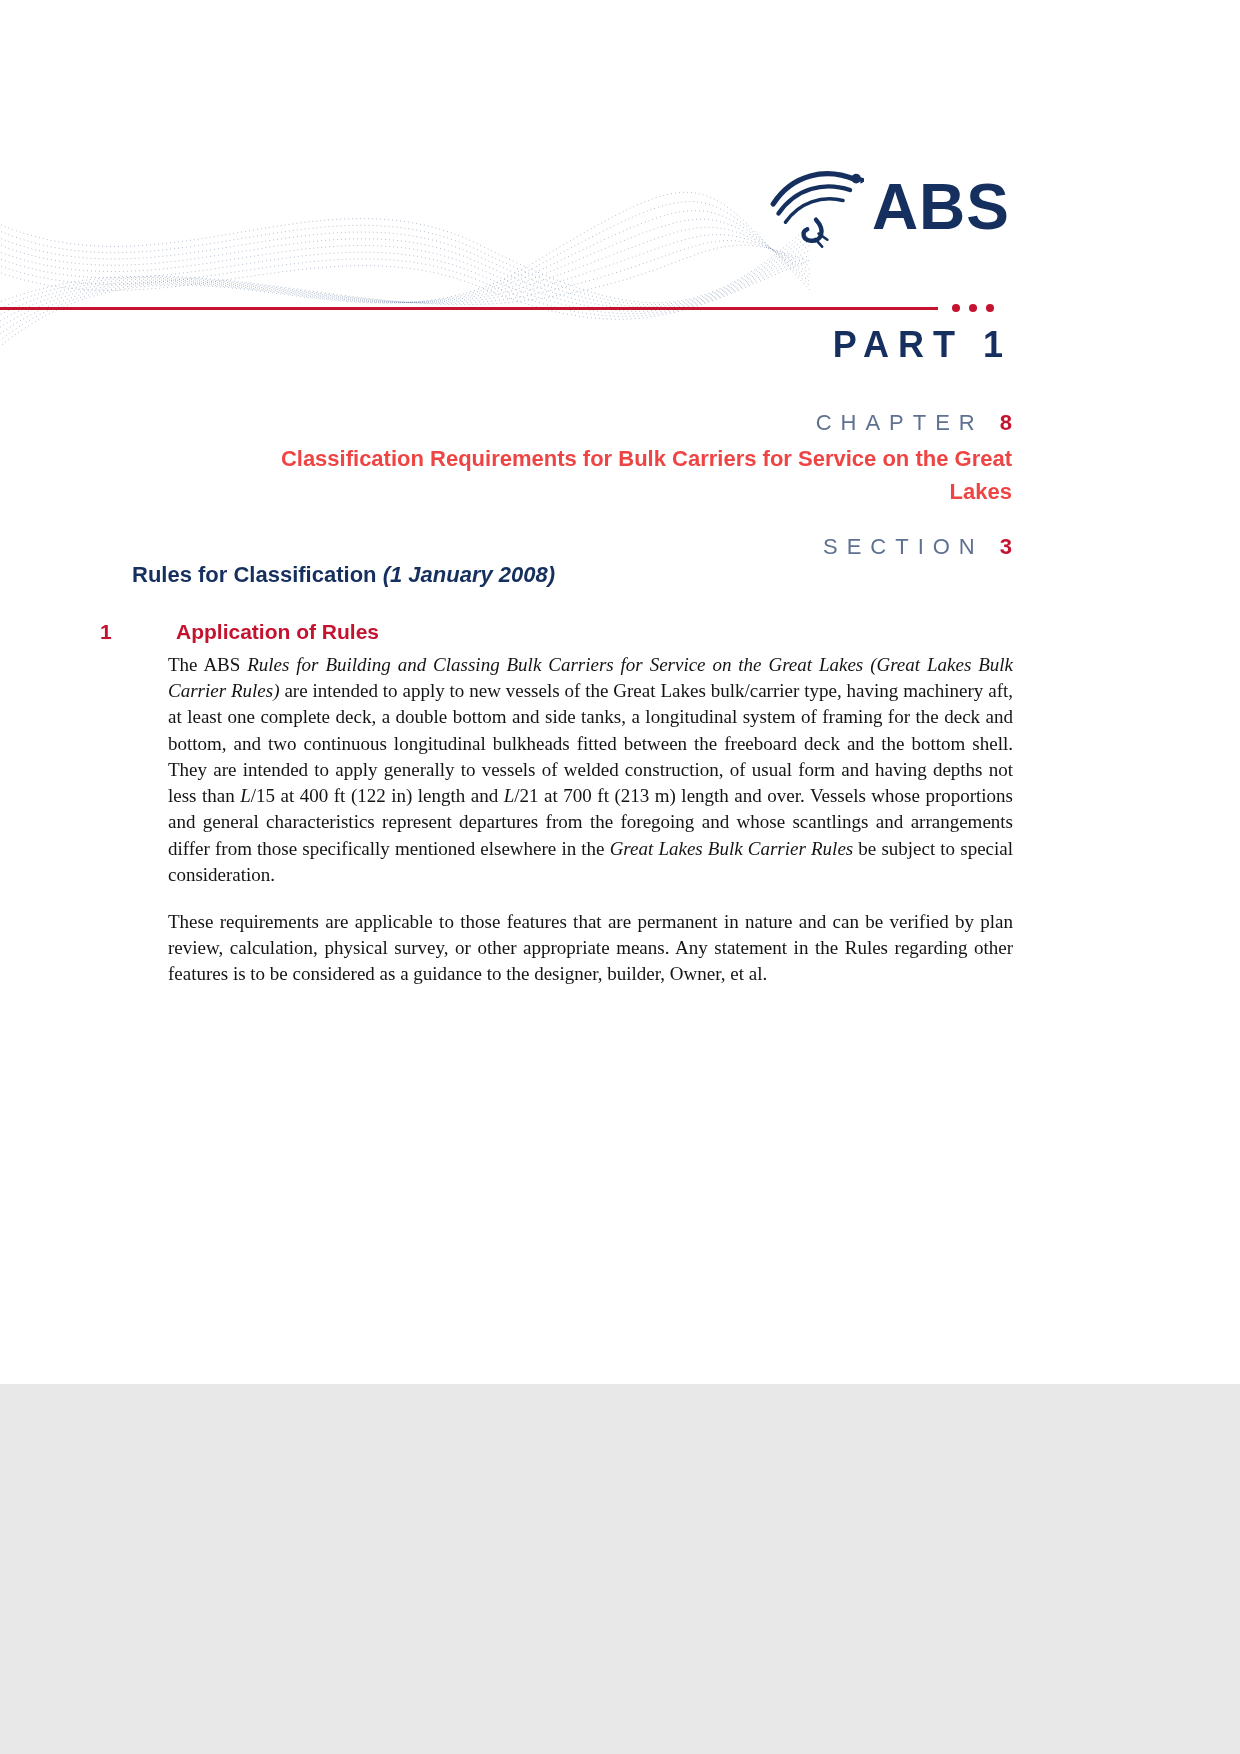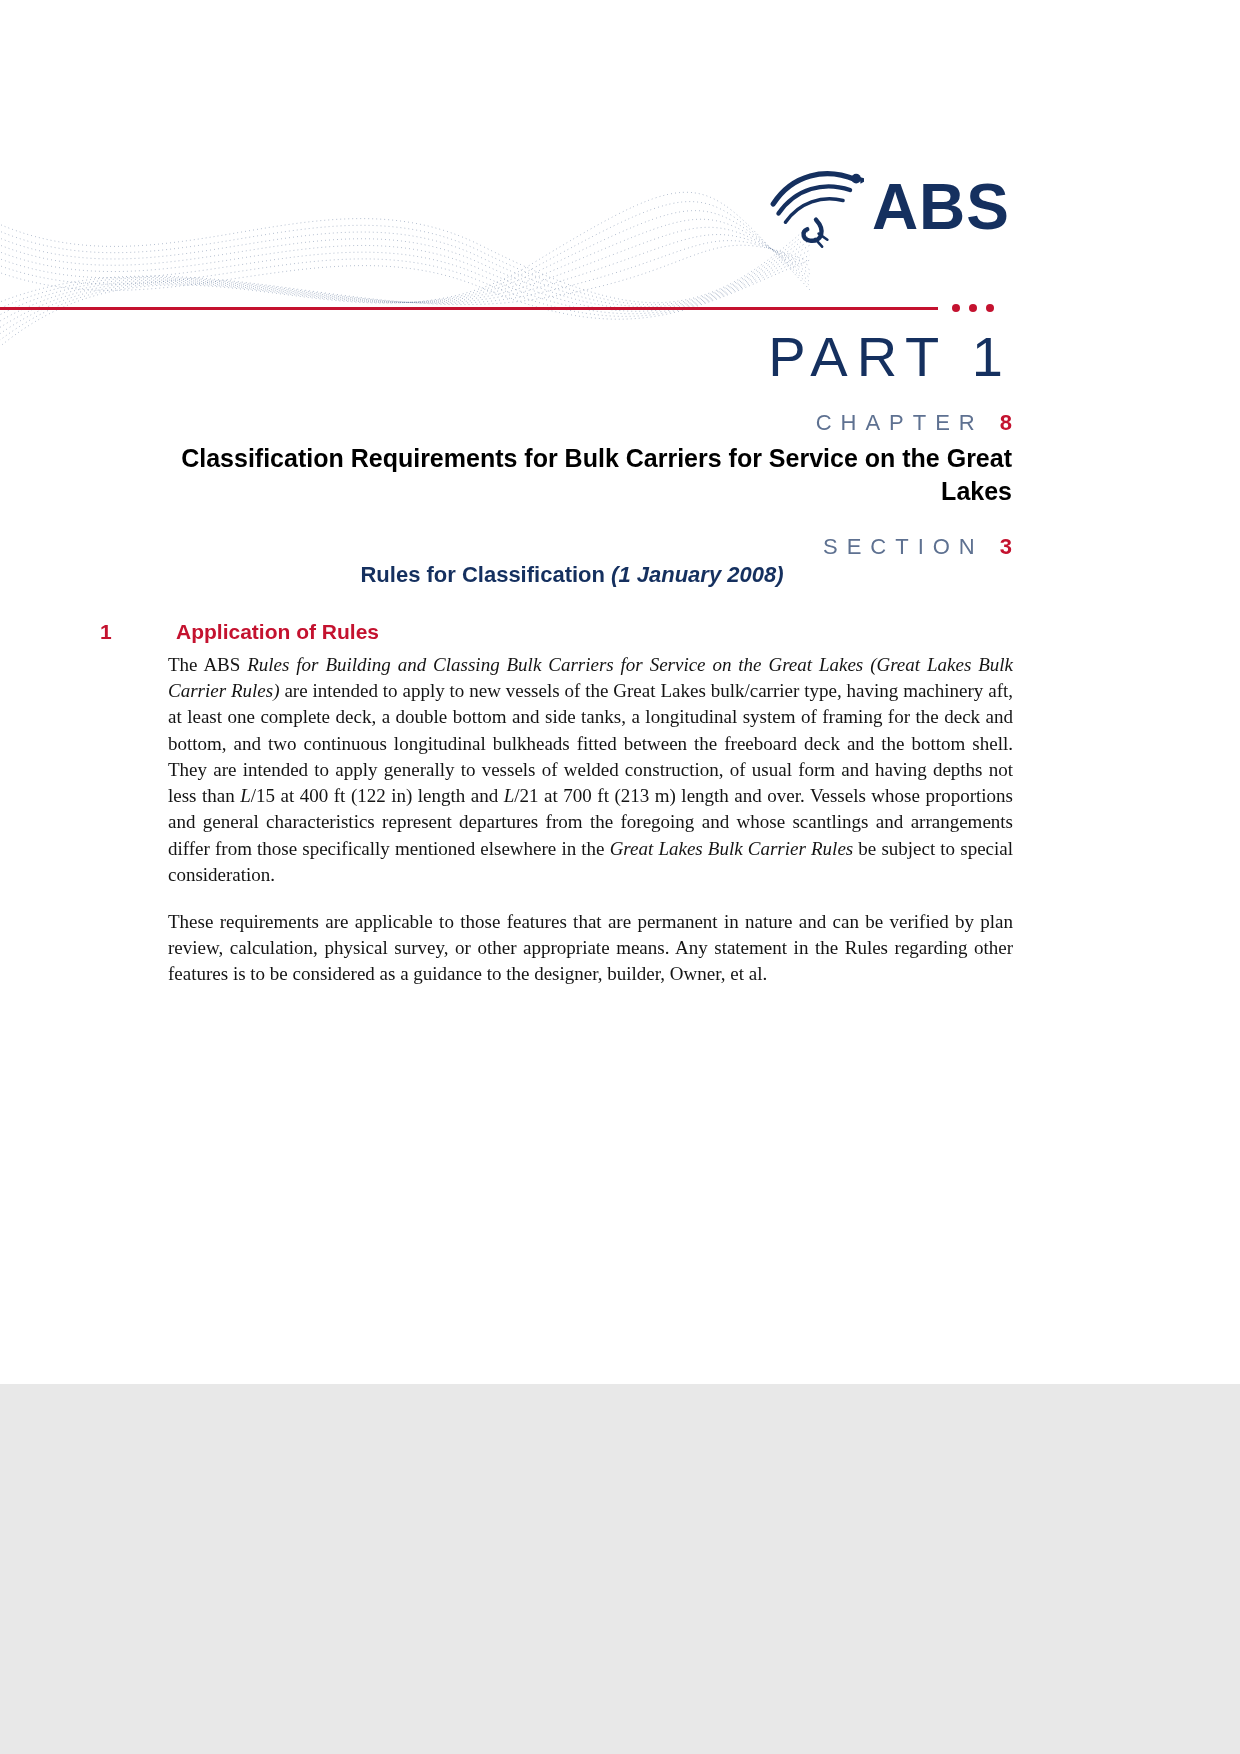--- a/index.html
+++ b/index.html
@@ -17,32 +17,32 @@
   
   .brand { position:absolute; top:163px; right:230px; display:flex; align-items:center; gap:8px; z-index:2; }
   .brand svg { width:96px; height:88px; }
   .brand .brand-text { font-size:64px; font-weight:800; letter-spacing:1px; color:#15305f; line-height:1; }
 
   
   .rule { position:absolute; left:0; top:307px; width:938px; height:3px; background:#c4122f; z-index:2; }
   .rule-dots { position:absolute; left:952px; top:304px; display:flex; gap:9px; z-index:2; }
   .rule-dots i { width:8px; height:8px; border-radius:50%; background:#c4122f; display:block; }
 
-  .part-title { position:absolute; right:228px; top:324px; font-size:56px; font-weight:normal;
+  .part-title { position:absolute; right:228px; top:324px; font-size:36px; font-weight:bold;
     letter-spacing:9px; color:#15305f; z-index:2; }
 
   .label-row { position:absolute; right:228px; display:flex; align-items:baseline; gap:16px; z-index:2; }
   .label-row .lab { font-size:22px; letter-spacing:9px; color:#5e7191; font-weight:500; }
   .label-row .num { font-size:22px; font-weight:bold; color:#c4122f; }
   .chapter-row { top:410px; }
   .section-row { top:534px; }
 
   .chapter-title { position:absolute; right:228px; top:442px; width:880px; text-align:right;
-    font-size:25px; font-weight:bold; color:#000000; line-height:33px; z-index:2; }
-  .section-title { position:absolute; right:228px; top:562px; width:880px; text-align:center;
+    font-size:22px; font-weight:bold; color:#ef4444; line-height:33px; z-index:2; }
+  .section-title { position:absolute; right:228px; top:562px; width:880px; text-align:left;
     font-size:22px; font-weight:bold; color:#15305f; z-index:2; }
   .section-title .date { font-style:italic; }
 
   .sec-heading { position:absolute; left:100px; top:620px; display:flex; z-index:2;
     color:#c4122f; font-size:21px; font-weight:bold; }
   .sec-heading .hnum { width:76px; }
 
   .content { position:absolute; left:168px; top:652px; width:845px; z-index:2; }
   .content p { margin:0 0 21px 0; text-align:justify;
     font-family:Liberation Serif, serif; font-size:19px; line-height:1.38; color:#141414; }

